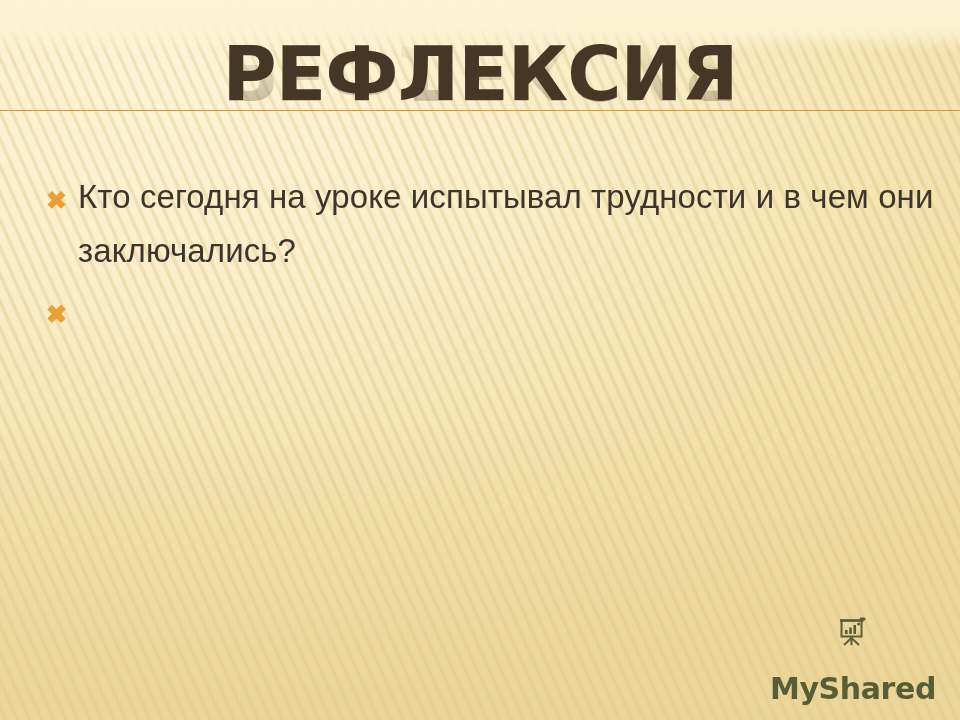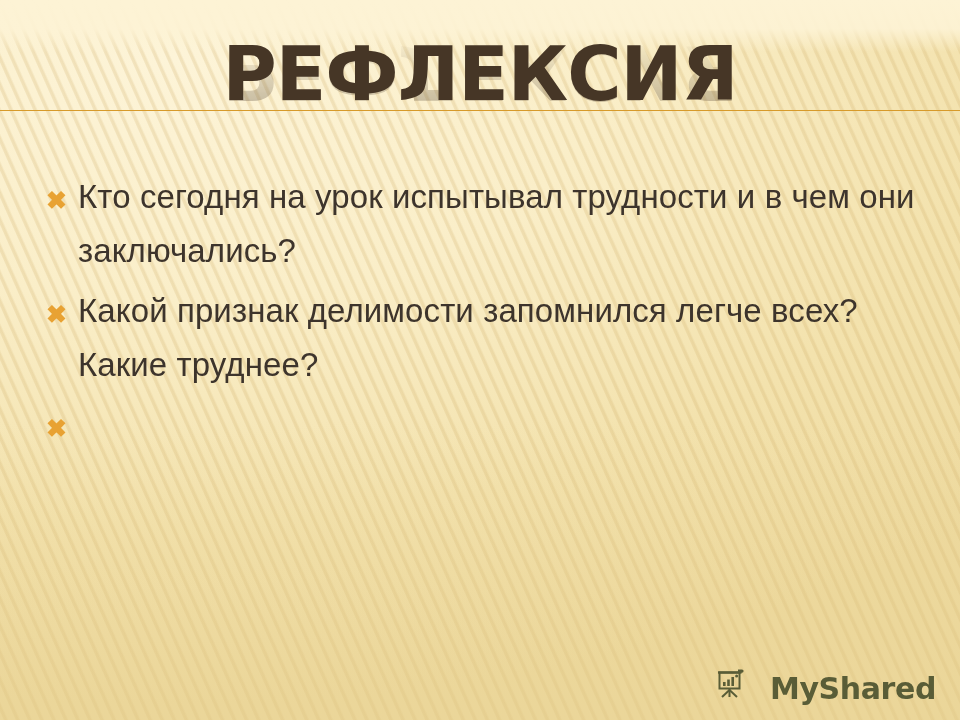--- a/index.html
+++ b/index.html
@@ -137,23 +137,24 @@
     color: #e8a233;
     font-weight: bold;
   }
 
   
   .watermark {
     position: absolute;
     right: 24px;
     bottom: 16px;
     display: flex;
-    align-items: flex-end;
+    align-items: center;
     gap: 22px;
     opacity: 0.93;
+    flex-direction: column;
   }
   .wm-icon { display: block; }
   .wm-text {
     font-family: "DejaVu Sans", sans-serif;
     font-size: 30px;
     font-weight: bold;
     color: #4f5430;
     letter-spacing: -0.4px;
     line-height: 1;
   }
@@ -169,25 +170,24 @@
 
   <div class="title-block">
     <div class="title-rule"></div>
     <div class="title-reflection">РЕФЛЕКСИЯ</div>
     <div class="title-text">РЕФЛЕКСИЯ</div>
   </div>
 
   <ul class="body-list">
     <li class="bullet-row">
       <span class="bullet-mark">✖</span>
-      <span>Кто сегодня на урок испытывал трудности и в чем они заключались?</span>
+      <span>Кто сегодня на уроке испытывал трудности и в чем они заключались?</span>
     </li>
     <li class="bullet-row">
       <span class="bullet-mark">✖</span>
-      <span>Какой признак делимости запомнился легче всех? Какие труднее?</span>
     </li>
     <li class="bullet-row">
       <span class="bullet-mark">✖</span>
     </li>
   </ul>
 
   <div class="watermark">
     <span class="wm-icon">
       <svg width="34" height="34" viewBox="0 0 34 34" aria-hidden="true">
         <g fill="none" stroke="#4f5430" stroke-width="2">

